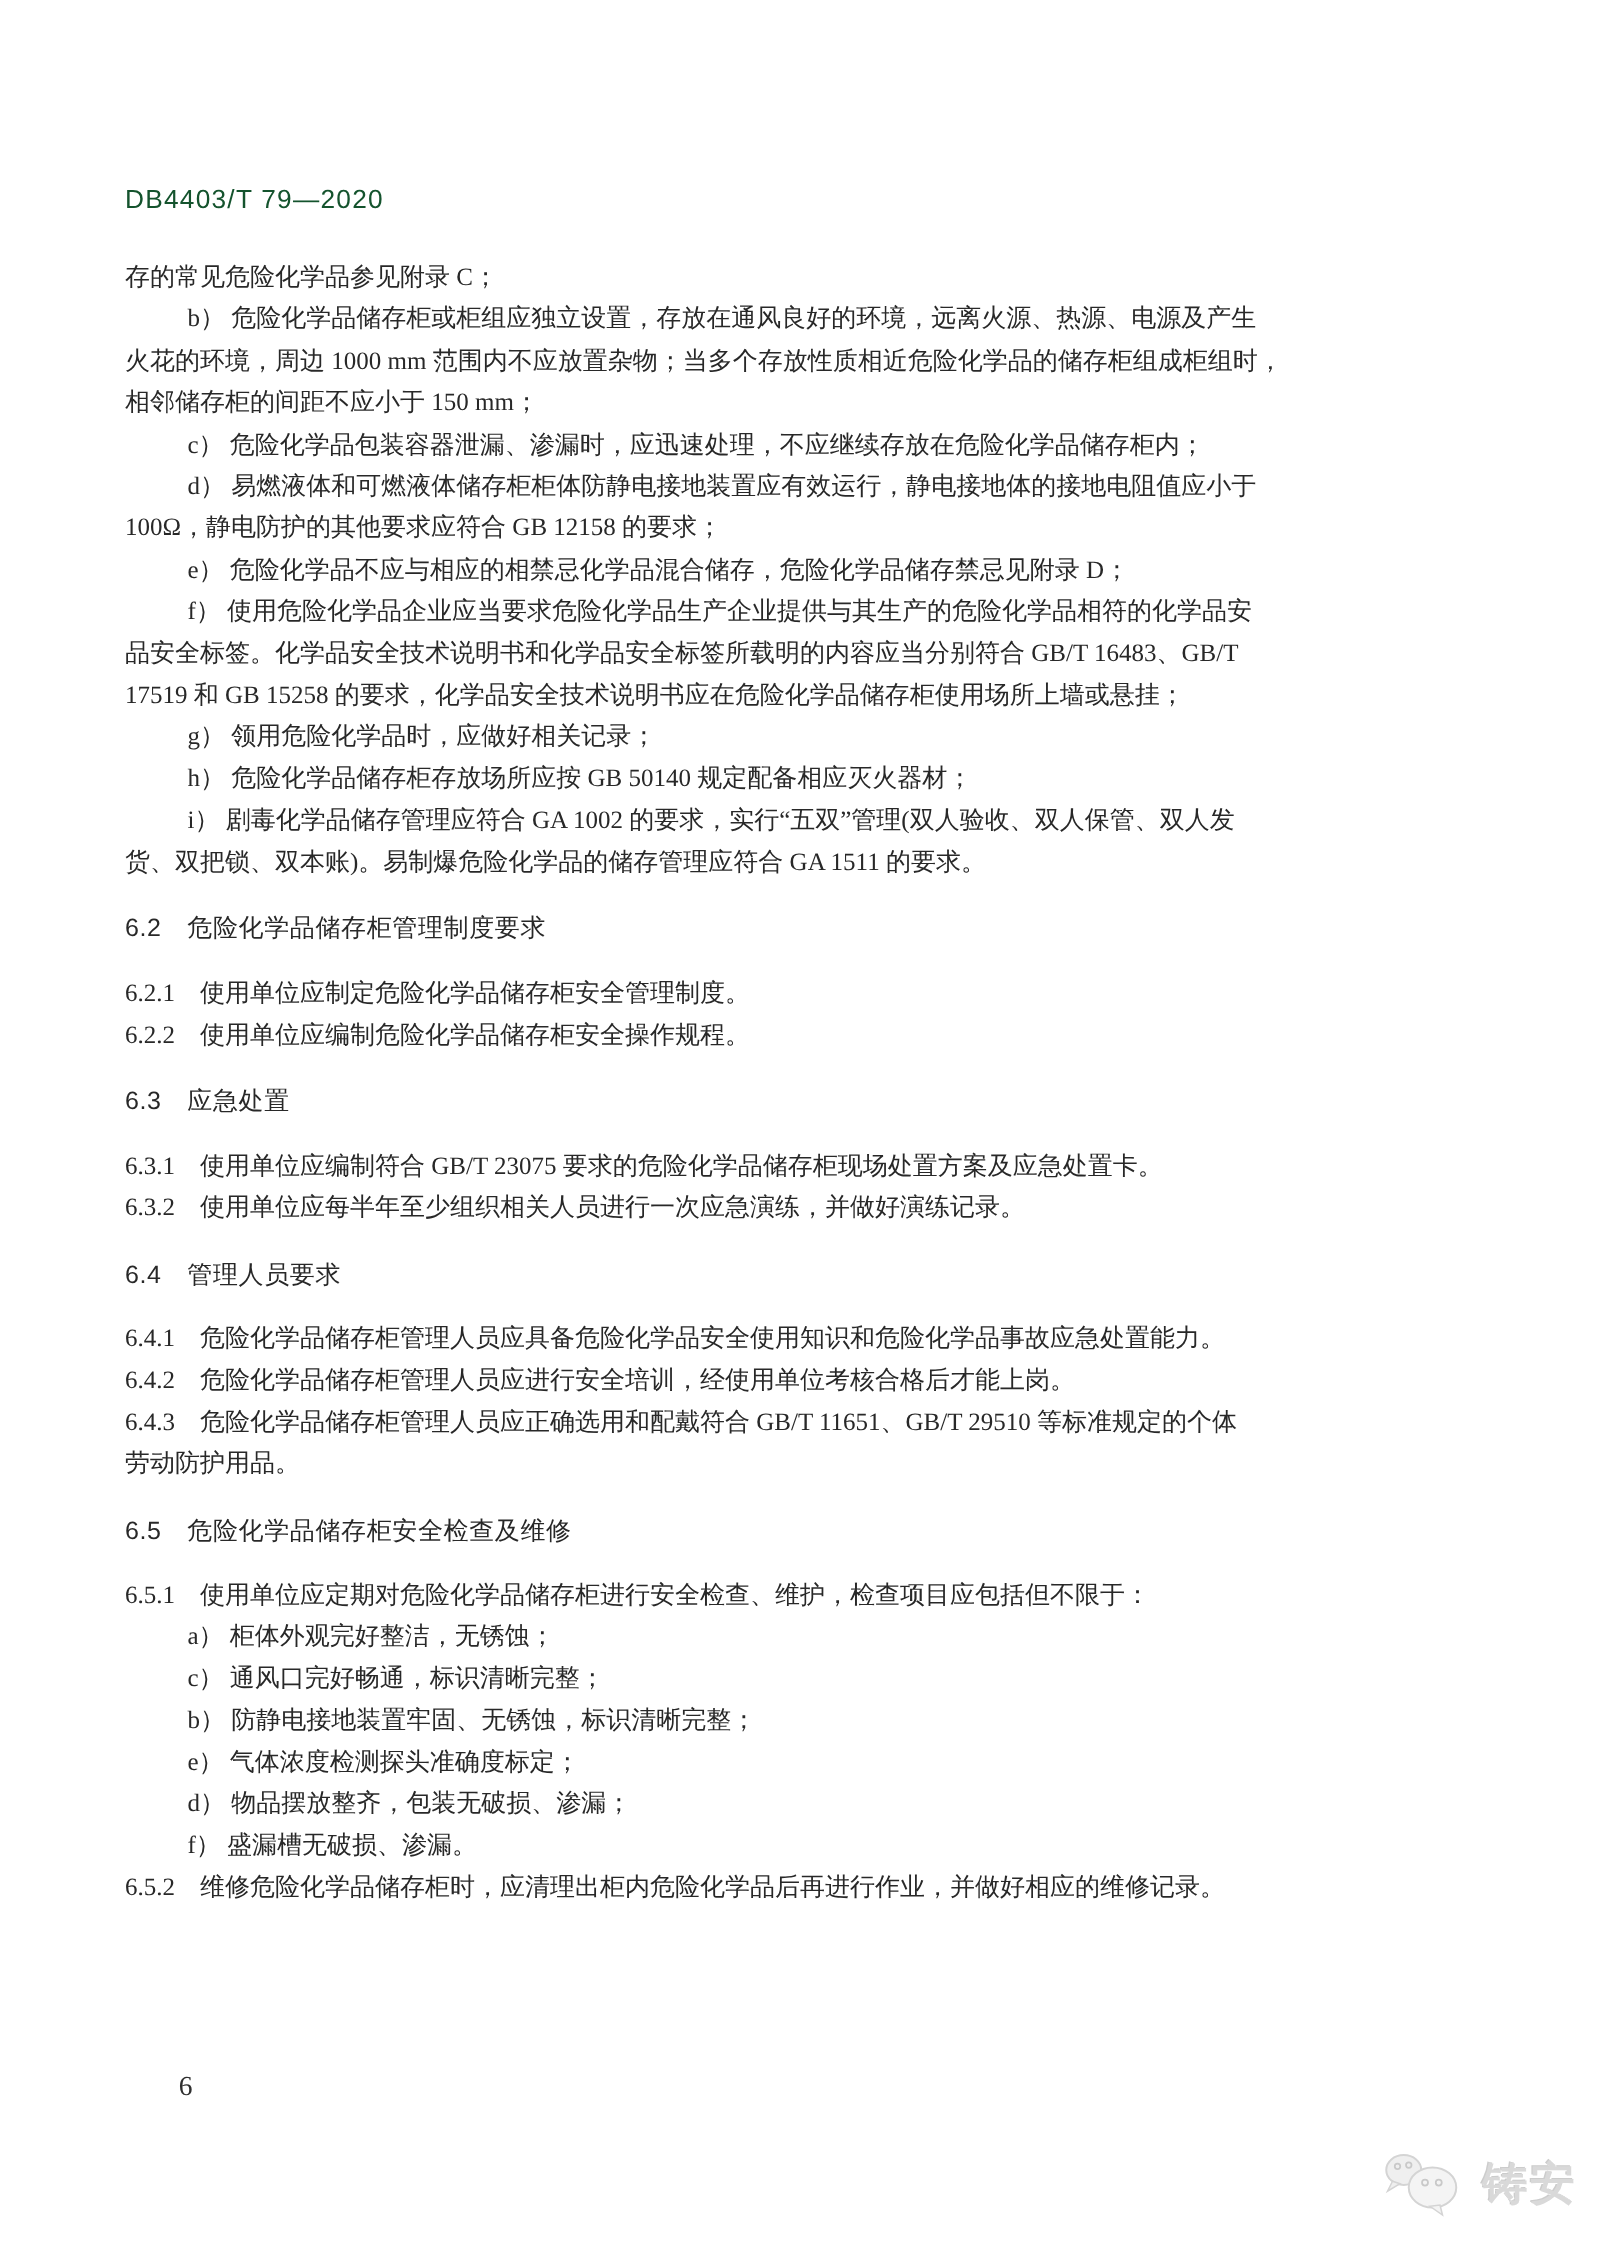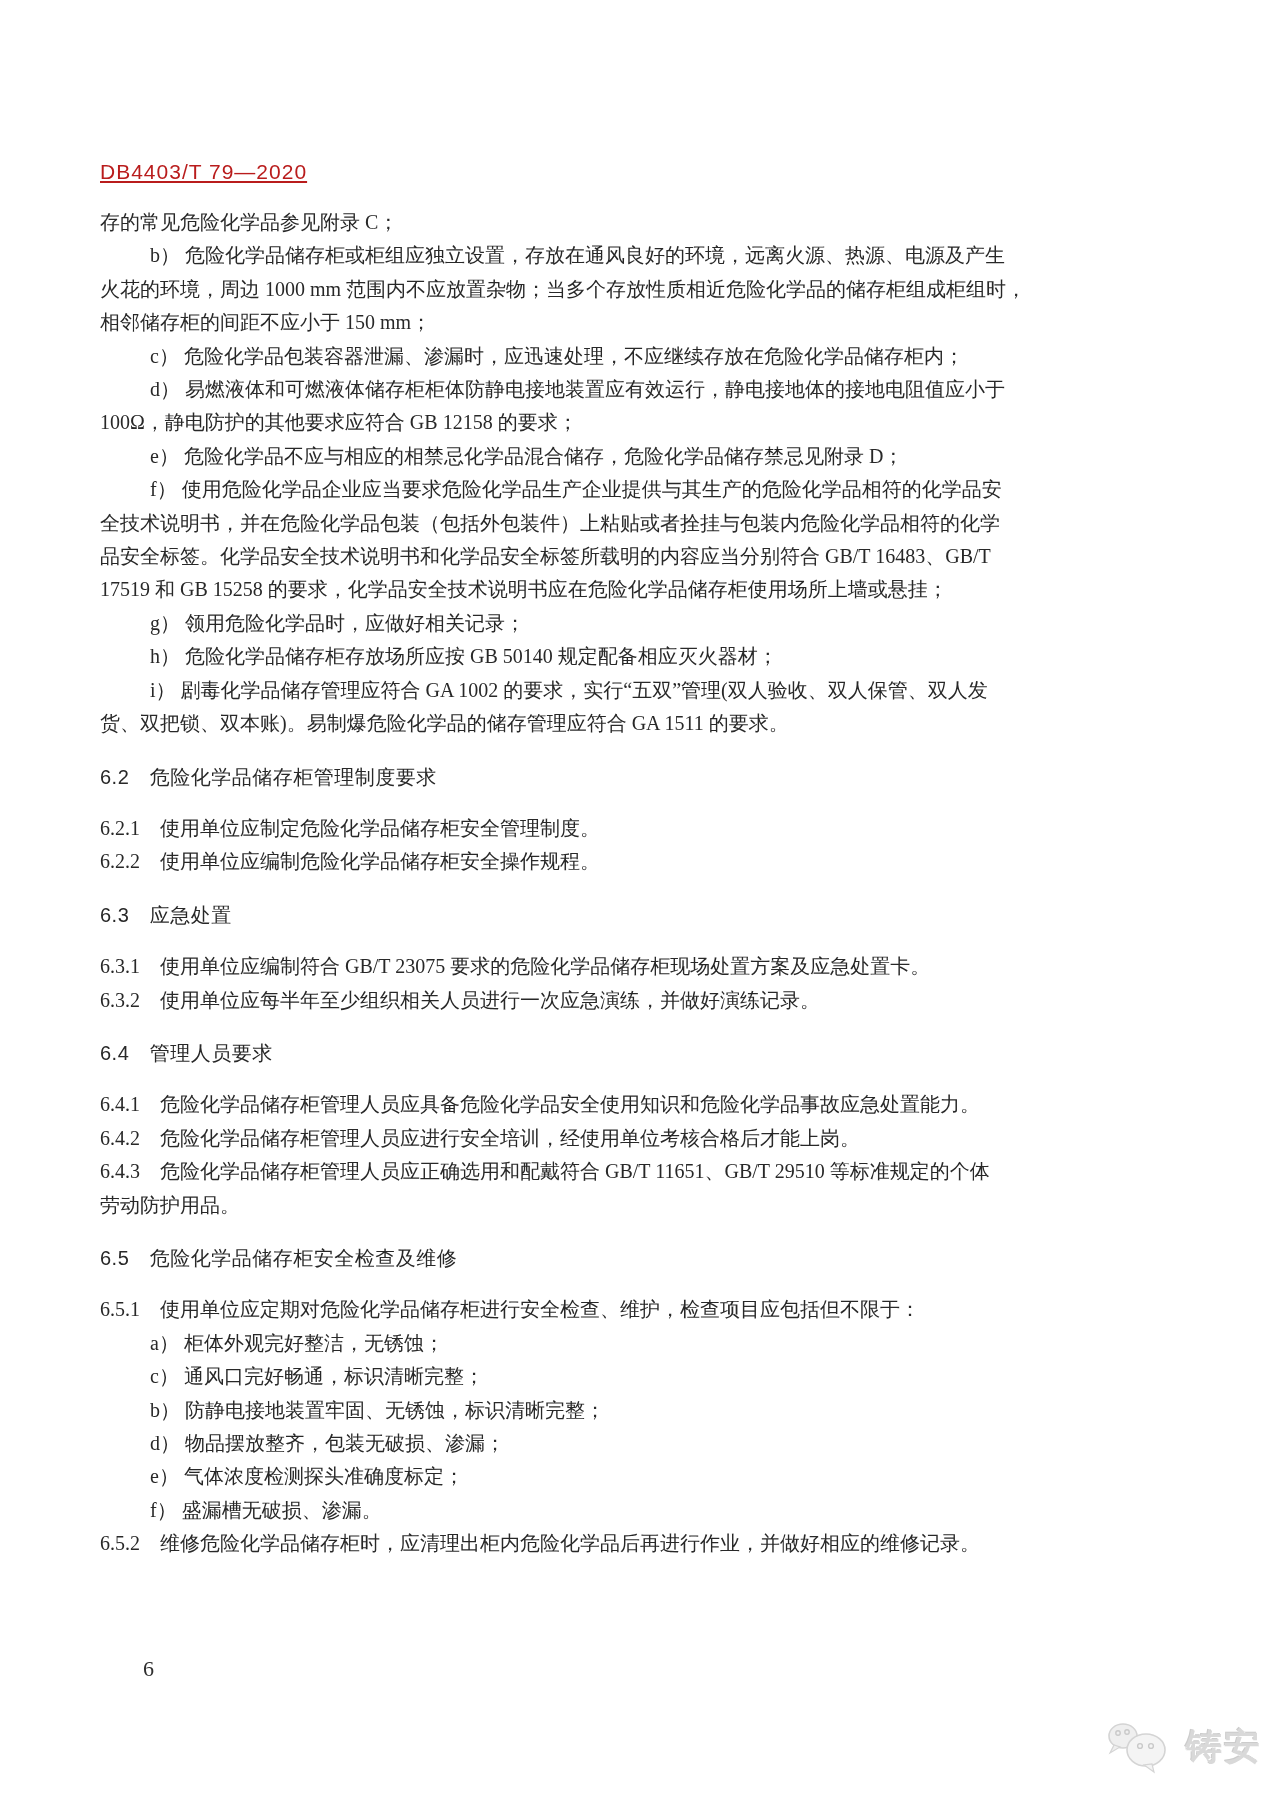--- a/index.html
+++ b/index.html
@@ -12,27 +12,26 @@
     width: 1280px;
     height: 1810px;
     background: var(--paper, #ffffff);
     overflow: hidden;
     font-family: "Liberation Serif", "DejaVu Serif", serif;
     color: var(--ink, #282828);
   }
   .std-header {
     position: absolute;
     left: 100px;
-    top: 160px;
+    top: 148px;
     font-family: "Liberation Sans", "DejaVu Sans", sans-serif;
     font-size: 21px;
     letter-spacing: 1px;
-    color: #b91c1c;
+    color: #14532d;
     white-space: pre;
-    text-decoration: underline;
   }
   .doc {
     position: absolute;
     left: 100px;
     top: 206px;
     width: 1100px;
   }
   .doc p.line {
     margin: 0;
     font-size: 20px;
@@ -89,21 +88,20 @@
   <div class="doc">
       <p class="line plain">存的常见危险化学品参见附录 C；</p>
       <p class="line item">b） 危险化学品储存柜或柜组应独立设置，存放在通风良好的环境，远离火源、热源、电源及产生</p>
       <p class="line plain">火花的环境，周边 1000 mm 范围内不应放置杂物；当多个存放性质相近危险化学品的储存柜组成柜组时，</p>
       <p class="line plain">相邻储存柜的间距不应小于 150 mm；</p>
       <p class="line item">c） 危险化学品包装容器泄漏、渗漏时，应迅速处理，不应继续存放在危险化学品储存柜内；</p>
       <p class="line item">d） 易燃液体和可燃液体储存柜柜体防静电接地装置应有效运行，静电接地体的接地电阻值应小于</p>
       <p class="line plain">100Ω，静电防护的其他要求应符合 GB 12158 的要求；</p>
       <p class="line item">e） 危险化学品不应与相应的相禁忌化学品混合储存，危险化学品储存禁忌见附录 D；</p>
       <p class="line item">f） 使用危险化学品企业应当要求危险化学品生产企业提供与其生产的危险化学品相符的化学品安</p>
-      <p class="line plain">全技术说明书，并在危险化学品包装（包括外包装件）上粘贴或者拴挂与包装内危险化学品相符的化学</p>
       <p class="line plain">品安全标签。化学品安全技术说明书和化学品安全标签所载明的内容应当分别符合 GB/T 16483、GB/T</p>
       <p class="line plain">17519 和 GB 15258 的要求，化学品安全技术说明书应在危险化学品储存柜使用场所上墙或悬挂；</p>
       <p class="line item">g） 领用危险化学品时，应做好相关记录；</p>
       <p class="line item">h） 危险化学品储存柜存放场所应按 GB 50140 规定配备相应灭火器材；</p>
       <p class="line item">i） 剧毒化学品储存管理应符合 GA 1002 的要求，实行“五双”管理(双人验收、双人保管、双人发</p>
       <p class="line plain">货、双把锁、双本账)。易制爆危险化学品的储存管理应符合 GA 1511 的要求。</p>
       <p class="line heading">6.2　危险化学品储存柜管理制度要求</p>
       <p class="line plain">6.2.1　使用单位应制定危险化学品储存柜安全管理制度。</p>
       <p class="line plain">6.2.2　使用单位应编制危险化学品储存柜安全操作规程。</p>
       <p class="line heading">6.3　应急处置</p>
@@ -112,22 +110,22 @@
       <p class="line heading">6.4　管理人员要求</p>
       <p class="line plain">6.4.1　危险化学品储存柜管理人员应具备危险化学品安全使用知识和危险化学品事故应急处置能力。</p>
       <p class="line plain">6.4.2　危险化学品储存柜管理人员应进行安全培训，经使用单位考核合格后才能上岗。</p>
       <p class="line plain">6.4.3　危险化学品储存柜管理人员应正确选用和配戴符合 GB/T 11651、GB/T 29510 等标准规定的个体</p>
       <p class="line plain">劳动防护用品。</p>
       <p class="line heading">6.5　危险化学品储存柜安全检查及维修</p>
       <p class="line plain">6.5.1　使用单位应定期对危险化学品储存柜进行安全检查、维护，检查项目应包括但不限于：</p>
       <p class="line item">a） 柜体外观完好整洁，无锈蚀；</p>
       <p class="line item">c） 通风口完好畅通，标识清晰完整；</p>
       <p class="line item">b） 防静电接地装置牢固、无锈蚀，标识清晰完整；</p>
+      <p class="line item">e） 气体浓度检测探头准确度标定；</p>
       <p class="line item">d） 物品摆放整齐，包装无破损、渗漏；</p>
-      <p class="line item">e） 气体浓度检测探头准确度标定；</p>
       <p class="line item">f） 盛漏槽无破损、渗漏。</p>
       <p class="line plain">6.5.2　维修危险化学品储存柜时，应清理出柜内危险化学品后再进行作业，并做好相应的维修记录。</p>
     </div>
 
   <div class="page-number">6</div>
 
   <div class="watermark">
     <span>
       <svg width="62" height="54" viewBox="0 0 62 54">
 

